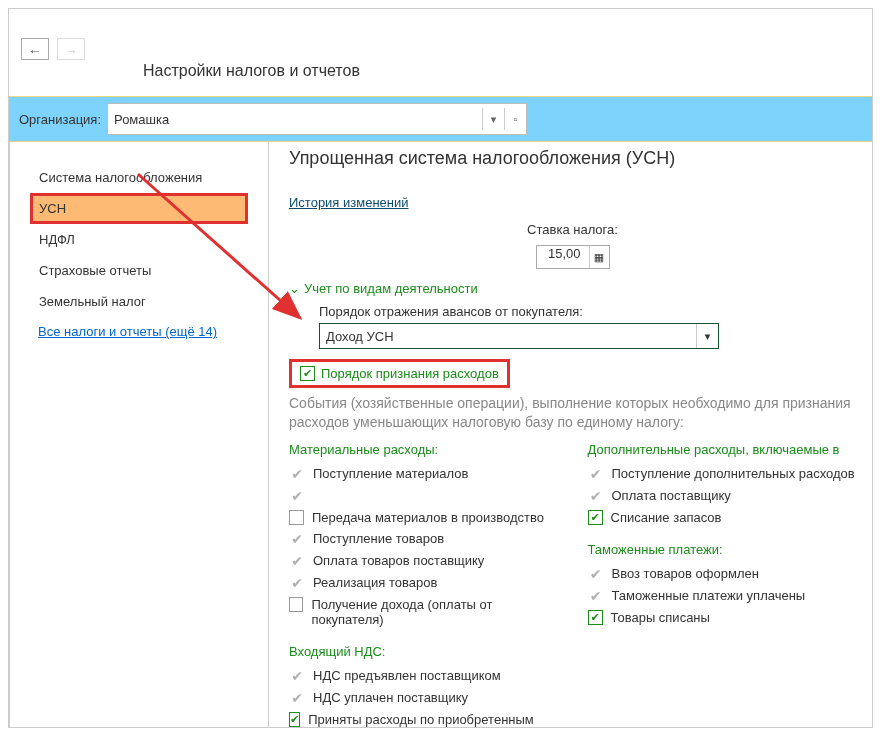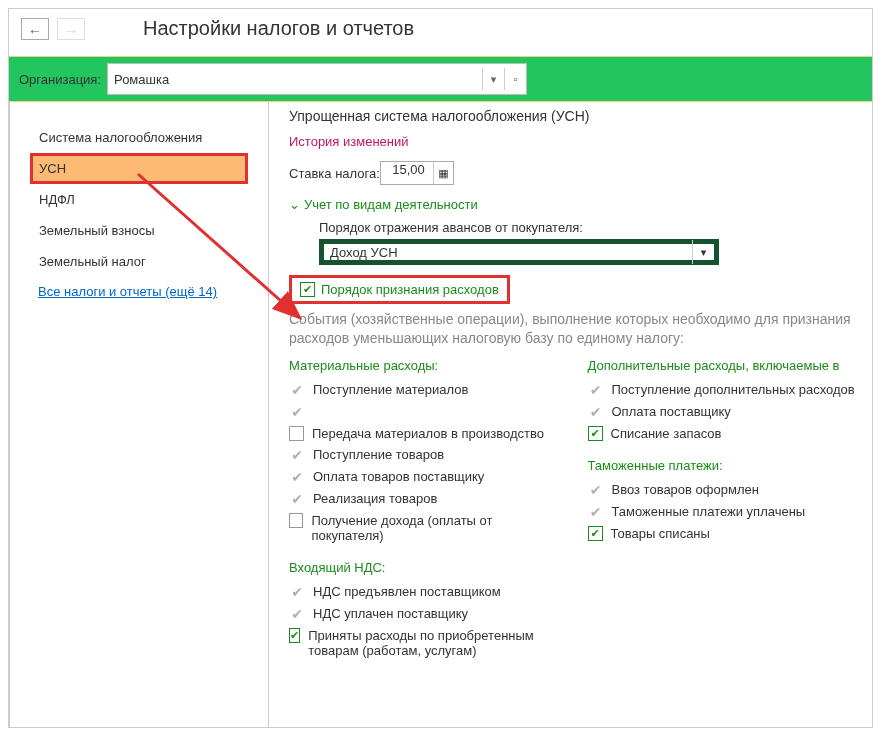--- a/index.html
+++ b/index.html
@@ -34,27 +34,28 @@
       background: #fff;
       display: inline-flex;
       align-items: center;
       justify-content: center;
       cursor: pointer;
       font-size: 14px;
       color: #555;
     }
     .nav-btn.disabled { color: #ccc; border-color: #ddd; cursor: default; }
     .title {
-      font-size: 20px;
+      font-size: 16px;
       font-weight: normal;
       margin-left: 50px;
       color: #333;
+      margin-top: 45px;
     }
     .org-bar {
-      background: #22c55e;
+      background: #7dd3fc;
       padding: 6px 10px;
       display: flex;
       align-items: center;
       gap: 6px;
       border-top: 1px solid #eed67a;
       border-bottom: 1px solid #eed67a;
     }
     .org-label { color: #333; }
     .org-select {
       background: #fff;
@@ -106,25 +107,25 @@
       text-decoration: underline;
       cursor: pointer;
     }
     .main {
       flex: 1;
       padding: 6px 16px 16px 20px;
       position: relative;
       overflow: hidden;
     }
     .main-title {
-      font-size: 14px;
-      margin-bottom: 10px;
-    }
-    .link { color: #be185d; cursor: pointer; margin-top: 37px; }
-    .row { display: flex; align-items: center; gap: 0; margin: 12px 0; }
+      font-size: 18px;
+      margin-bottom: 26px;
+    }
+    .link { color: #0c4a6e; text-decoration: underline; cursor: pointer; margin-top: 37px; }
+    .row { display: flex; align-items: center; gap: 8px; margin: 12px 0; flex-direction: column; }
     .rate-input {
       display: inline-flex;
       border: 1px solid #aaa;
       height: 24px;
       align-items: flex-start;
     }
     .rate-value { padding: 0 8px; width: 52px; text-align: right; }
     .rate-btn {
       width: 20px;
       height: 22px;
@@ -138,21 +139,21 @@
     .section-head {
       color: #1a8c1a;
       cursor: pointer;
       display: flex;
       align-items: center;
       gap: 4px;
       margin-top: 8px;
     }
     .sub-indent { margin-left: 30px; margin-top: 8px; }
     .combo {
-      border: 5px solid #14532d;
+      border: 1px solid #14532d;
       display: flex;
       height: 26px;
       align-items: center;
       width: 400px;
       margin-top: 4px;
       gap: 23px;
     }
     .combo-value { flex: 1; padding: 0 6px; }
     .combo-btn {
       width: 22px;
@@ -228,21 +229,21 @@
       <span class="org-btn">▾</span>
       <span class="org-btn">▫</span>
     </div>
   </div>
 
   <div class="content">
     <div class="sidebar">
       <div class="side-item">Система налогообложения</div>
       <div class="side-item active highlight">УСН</div>
       <div class="side-item">НДФЛ</div>
-      <div class="side-item">Земельный взносы</div>
+      <div class="side-item">Страховые отчеты</div>
       <div class="side-item">Земельный налог</div>
       <a class="side-link">Все налоги и отчеты (ещё 14)</a>
     </div>
 
     <div class="main">
       <div class="main-title">Упрощенная система налогообложения (УСН)</div>
       <a class="link">История изменений</a>
 
       <div class="row">
         <span>Ставка налога:</span>

